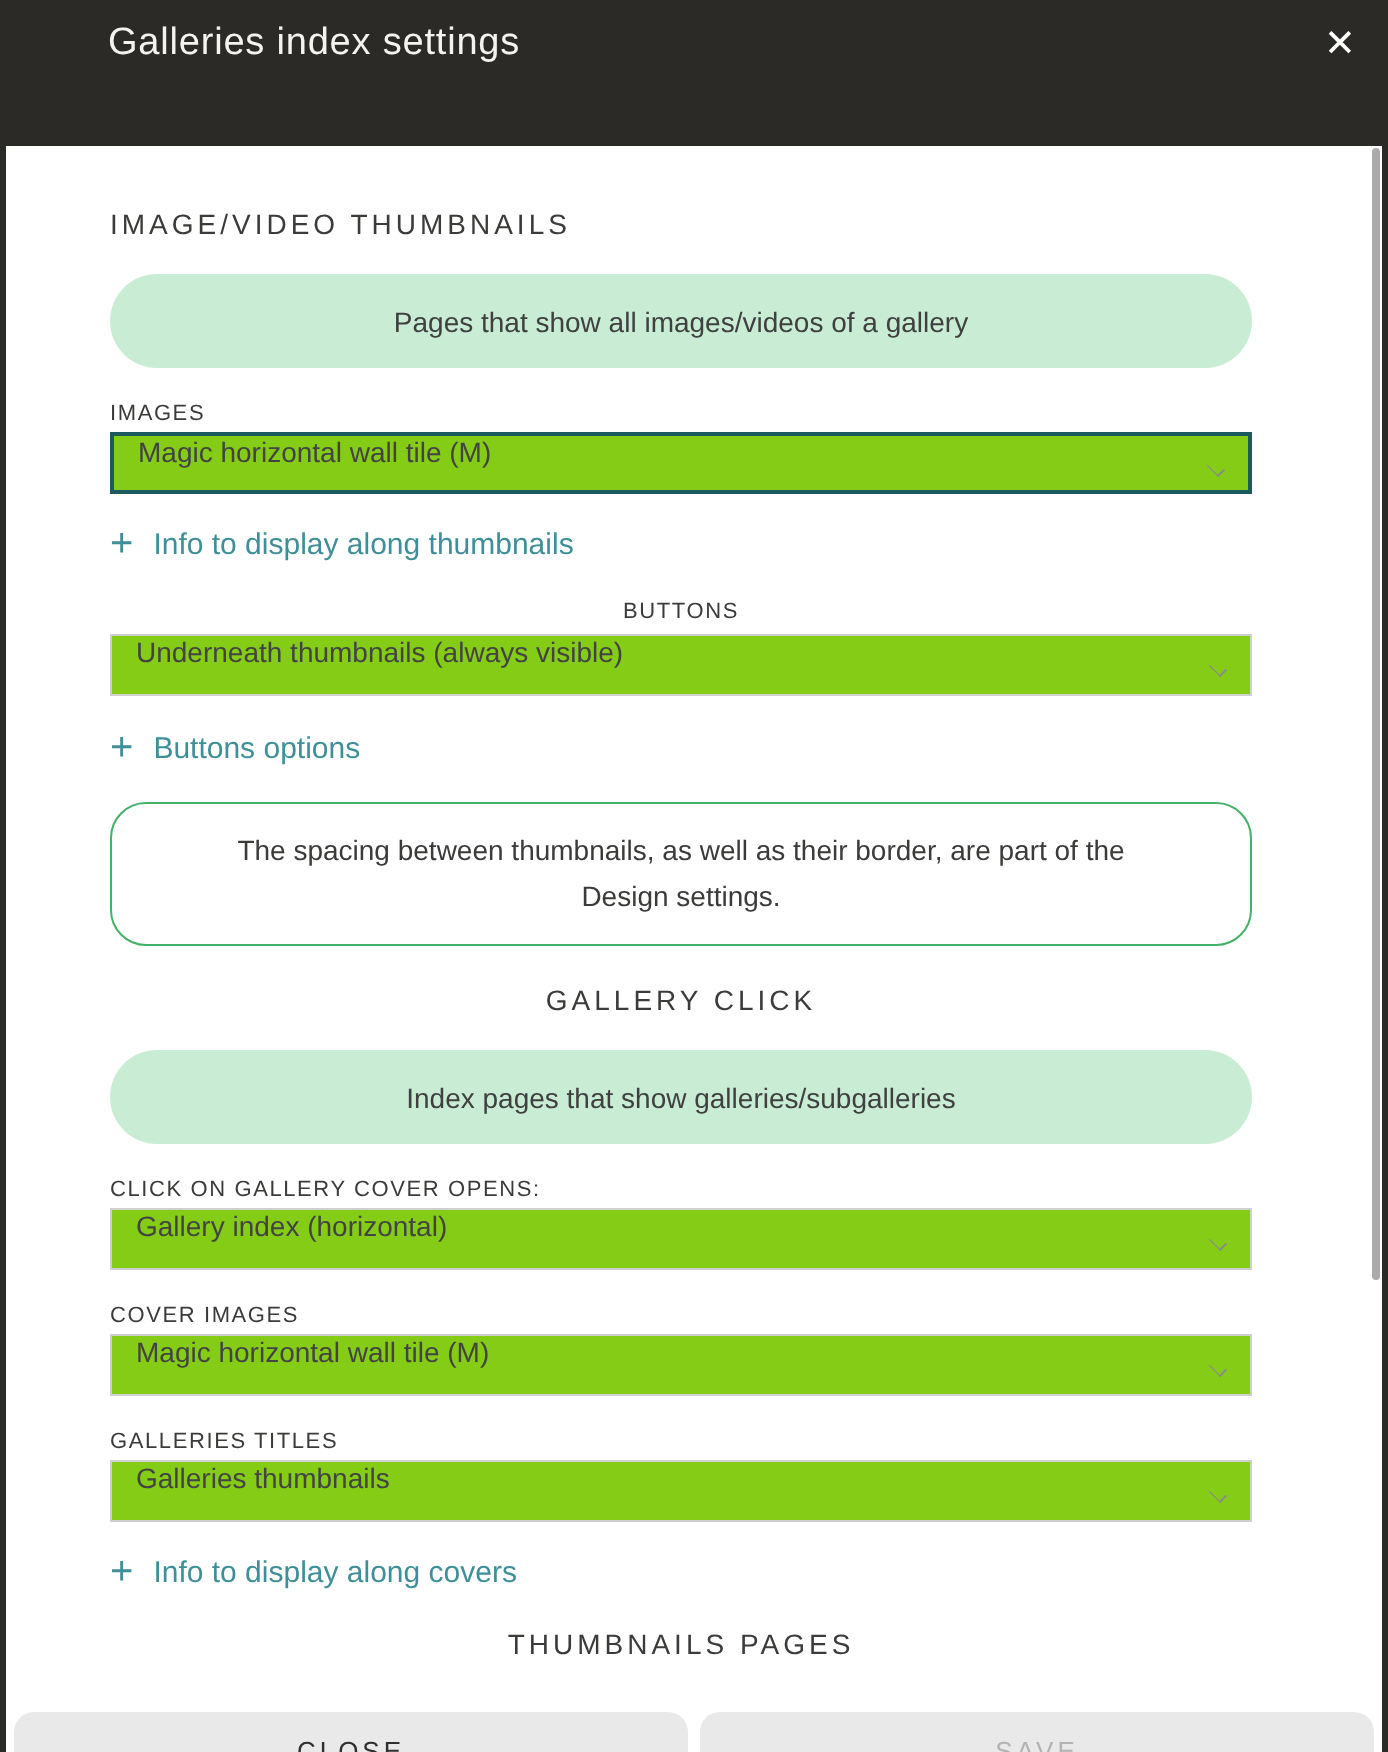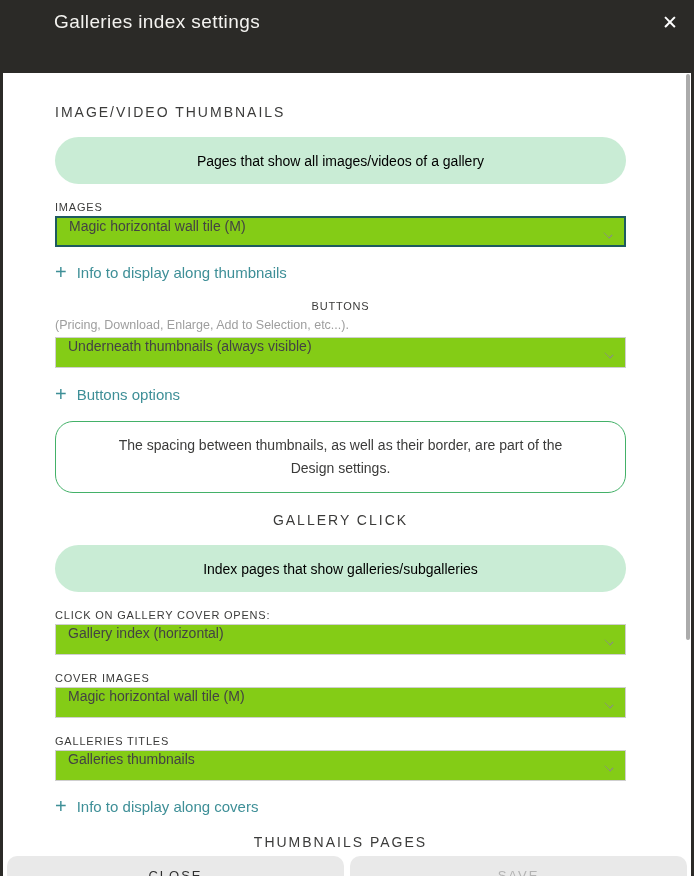--- a/index.html
+++ b/index.html
@@ -55,21 +55,21 @@
     letter-spacing: 2px;
     font-weight: 500;
     color: #3B3B3A;
   }
   .banner {
     margin-top: 17px;
     height: 47px;
     background: #C9ECD5;
     border-radius: 24px;
     display: flex; align-items: center; justify-content: center;
-    font-size: 14px; color: #000000;
+    font-size: 14px; color: #404040;
   }
   .field-label {
     margin-top: 17px; margin-bottom: 3px;
     font-size: 11px; line-height: 12px;
     letter-spacing: 0.8px;
     color: #3B3B3A;
   }
   .field-hint {
     margin-top: 6px;
     font-size: 12.5px; line-height: 14px;
@@ -167,21 +167,20 @@
       <span>Magic horizontal wall tile (M)</span>
       <span class="chevron"></span>
     </div>
 
     <div class="plus-link">
       <span class="plus-glyph">+</span>
       <span>Info to display along thumbnails</span>
     </div>
 
     <div class="field-label mt19">BUTTONS</div>
-    <div class="field-hint">(Pricing, Download, Enlarge, Add to Selection, etc...).</div>
     <div class="select mt">
       <span>Underneath thumbnails (always visible)</span>
       <span class="chevron"></span>
     </div>
 
     <div class="plus-link mt18">
       <span class="plus-glyph">+</span>
       <span>Buttons options</span>
     </div>
 

